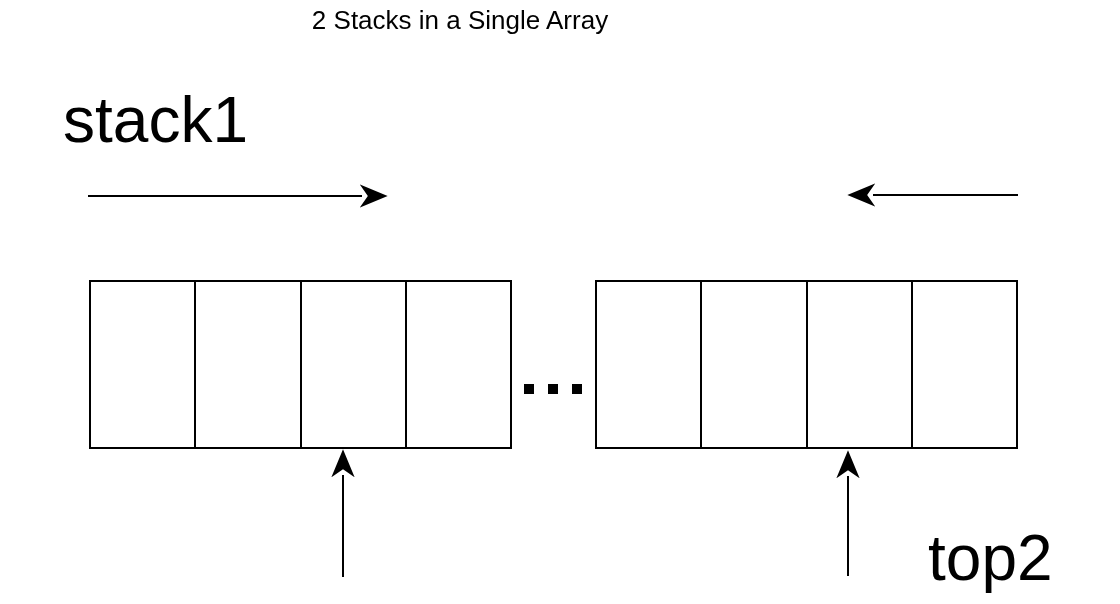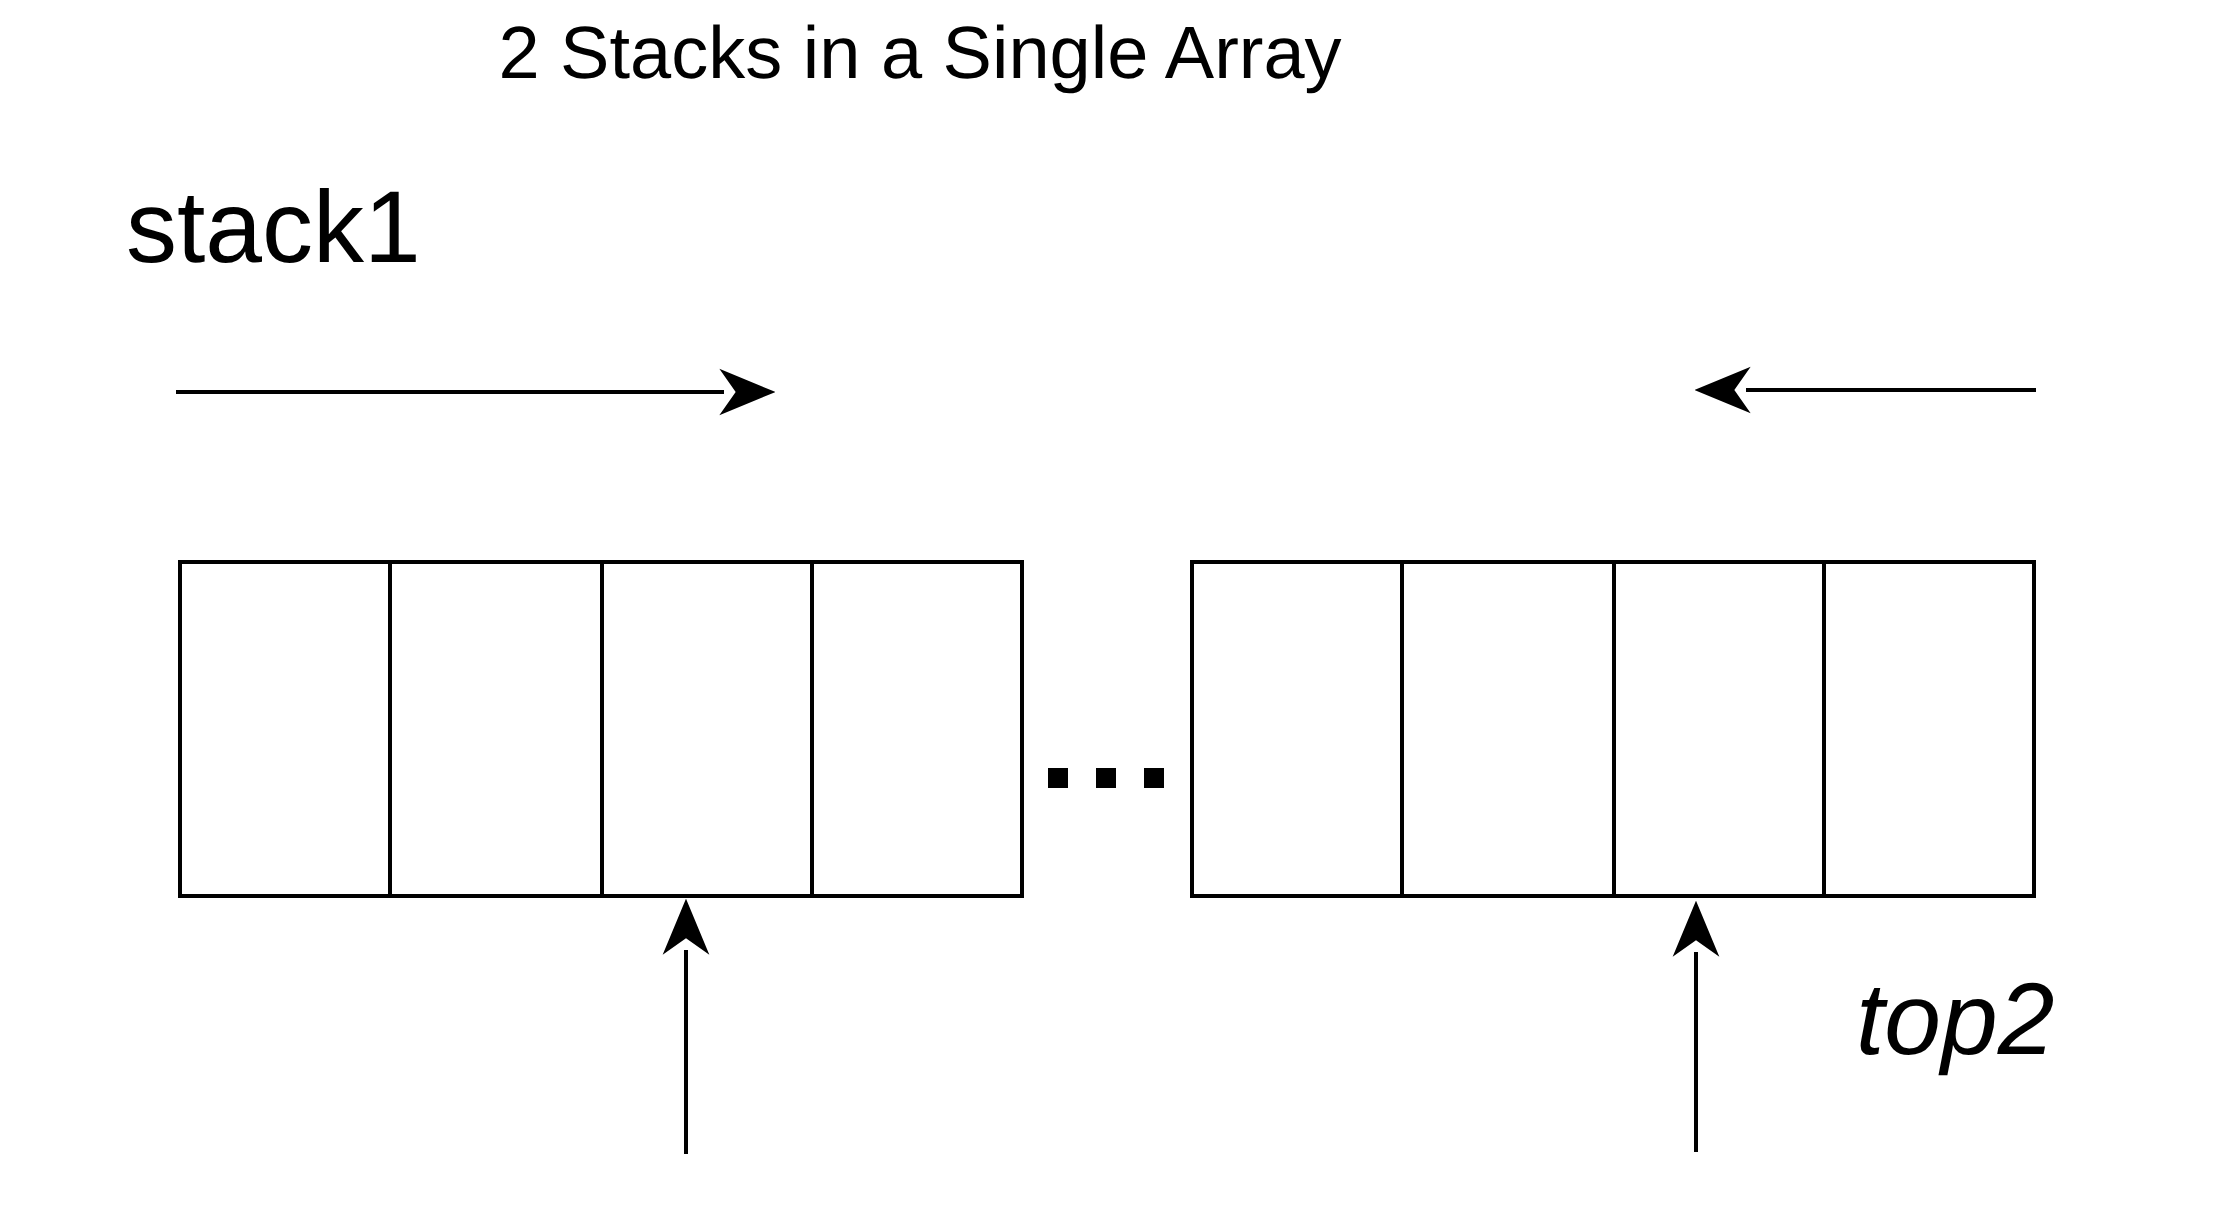--- a/index.html
+++ b/index.html
@@ -5,30 +5,30 @@
   * { margin:0; padding:0; box-sizing:border-box; }
   html,body { background:#ffffff; }
   body {
     width:1120px; height:604px; overflow:hidden;
     font-family:"Liberation Sans", sans-serif; color:#000;
   }
   .canvas { position:relative; width:1120px; height:604px; background:#fff; }
 
   .title {
     position:absolute; top:6px; left:460px; transform:translateX(-50%);
-    font-size:37px; line-height:1.15; white-space:nowrap; color:#000;
+    font-size:26px; line-height:1.15; white-space:nowrap; color:#000;
   }
 
   .lbl {
-    position:absolute; font-size:51px; line-height:1; white-space:nowrap; color:#000;
+    position:absolute; font-size:64px; line-height:1; white-space:nowrap; color:#000;
   }
   .lbl-stack1 { left:63px;  top:88px;  }
   .lbl-stack2 { left:822px; top:88px;  }
   .lbl-top1   { left:173px; top:510px; }
-  .lbl-top2   { left:928px; top:484px;font-style:italic; }
+  .lbl-top2   { left:928px; top:526px; }
 
   .array {
     position:absolute; top:280px; width:423px; height:169px;
     display:flex; border:2px solid #000; background:#fff;
   }
   .array-left  { left:89px;  }
   .array-right { left:595px; }
   .cell { flex:1 1 0; border-right:2px solid #000; background:#fff; }
   .cell:last-child { border-right:none; }
 

